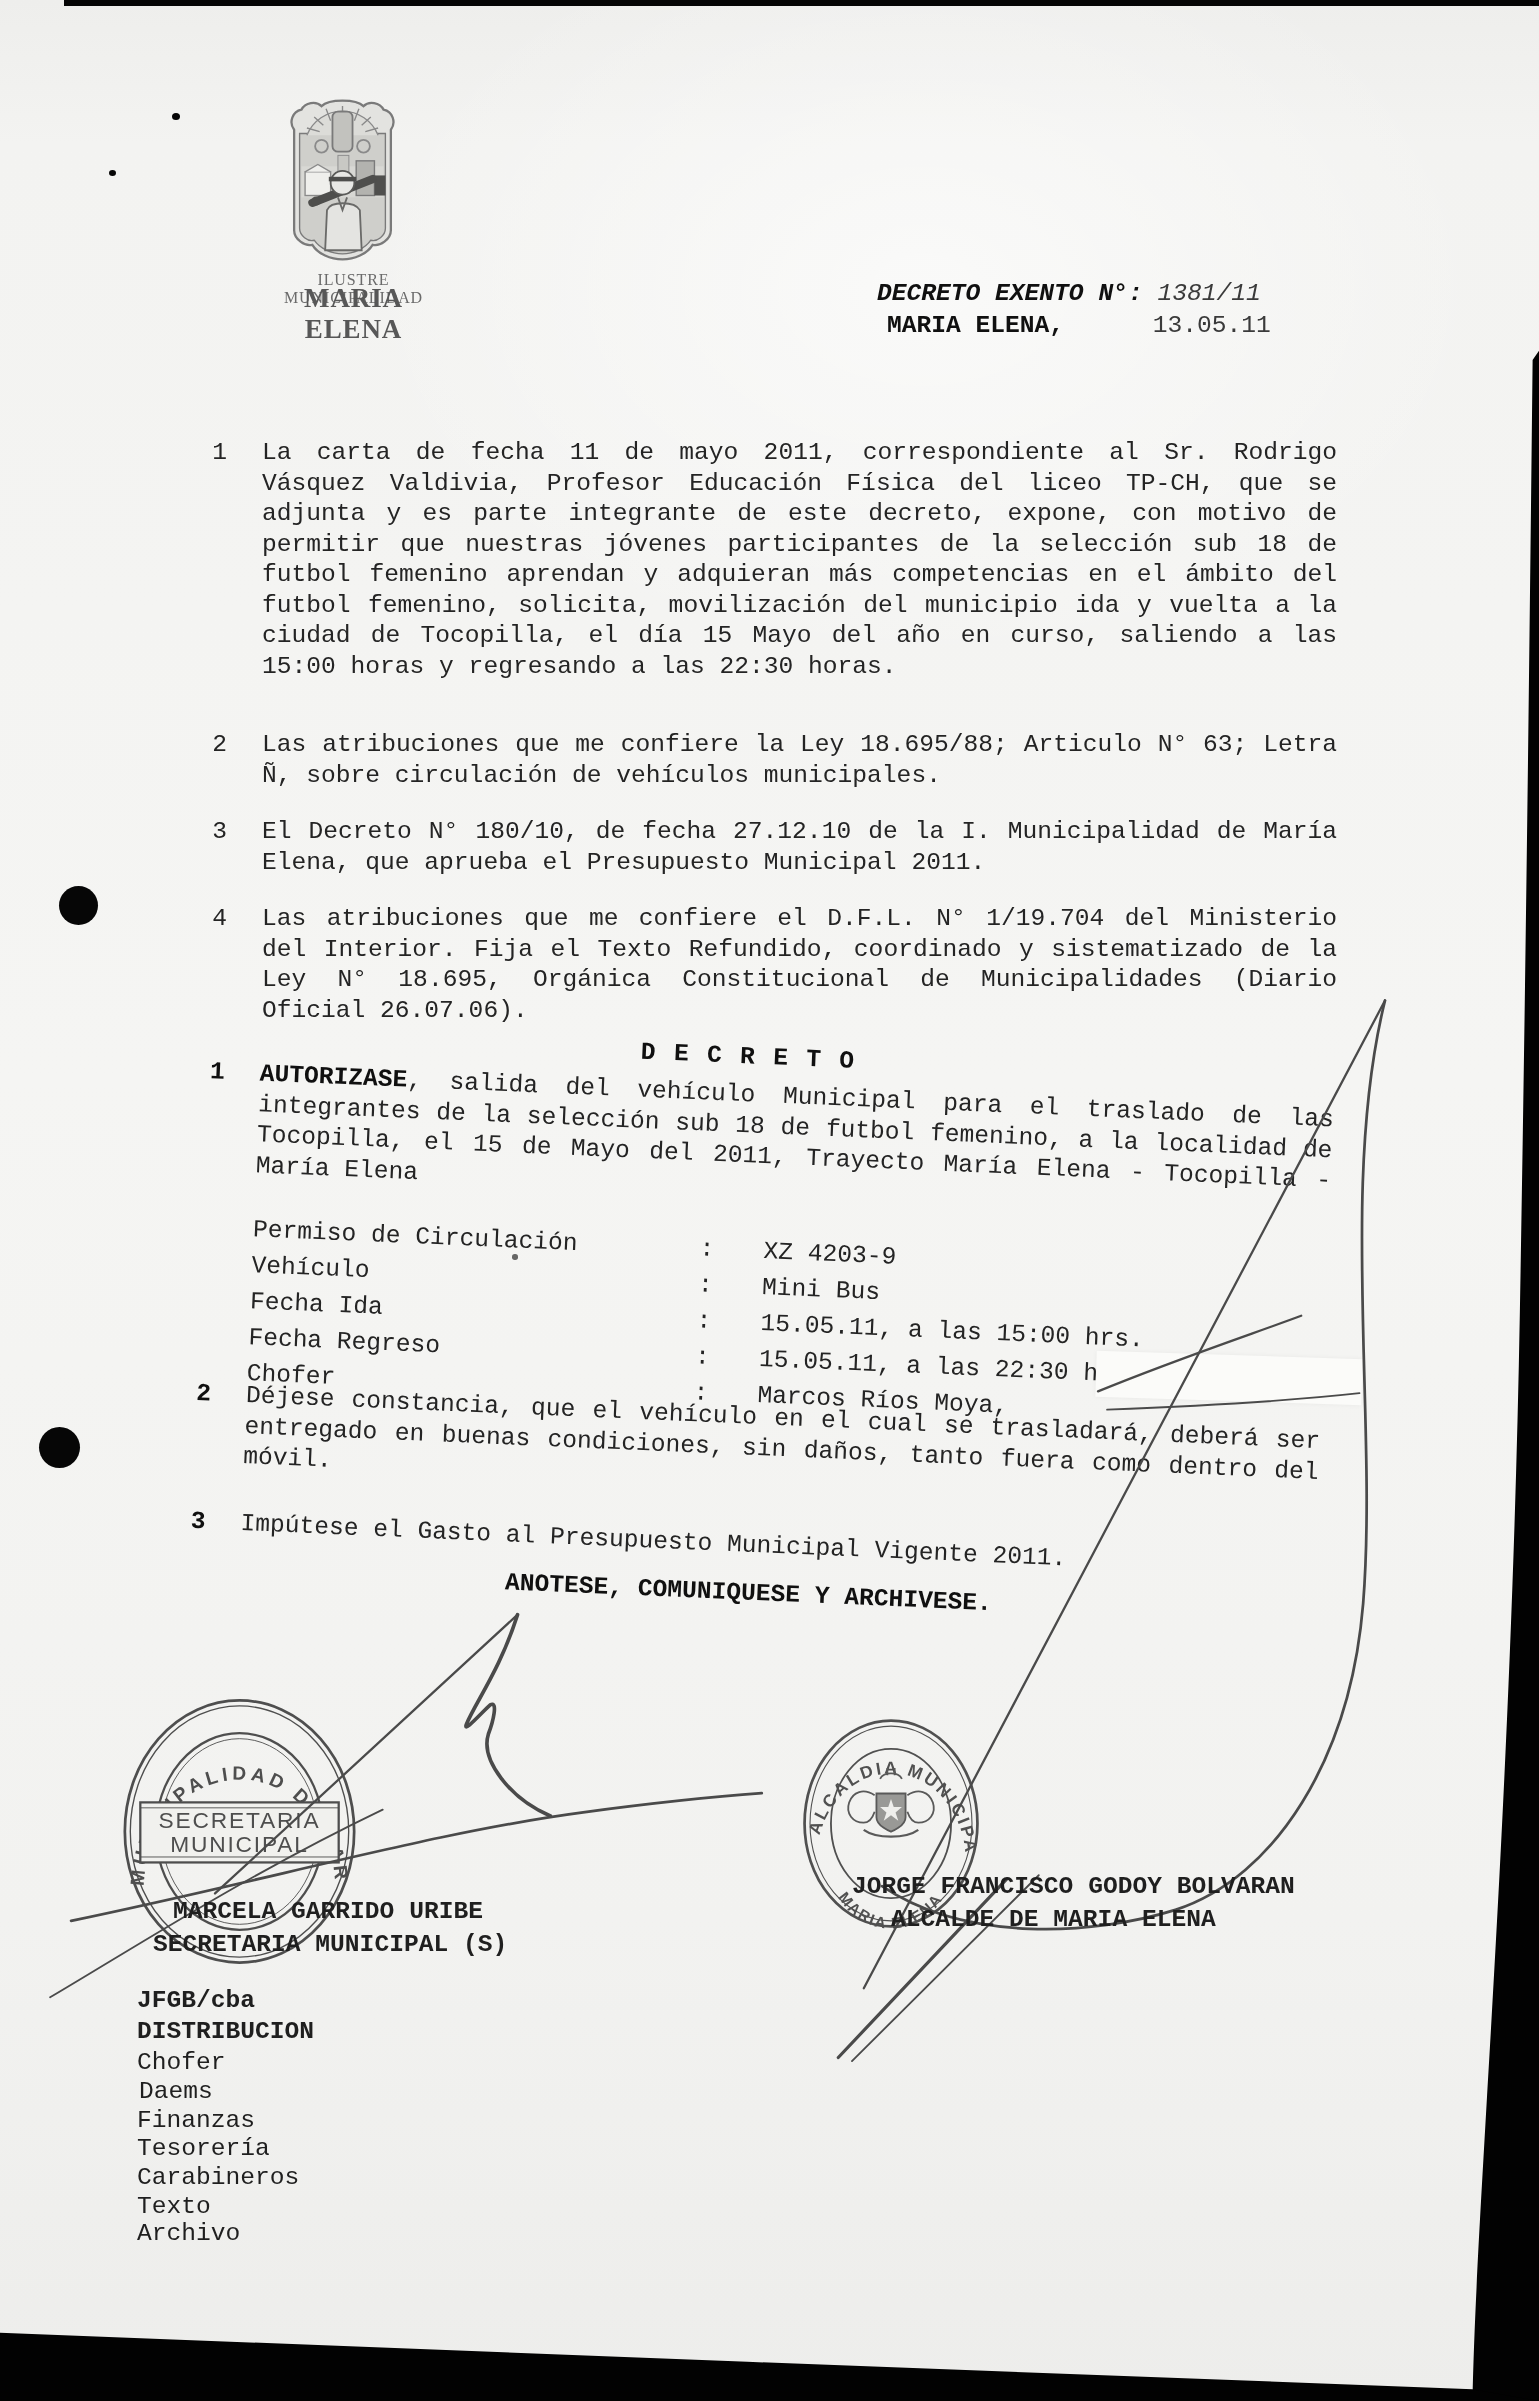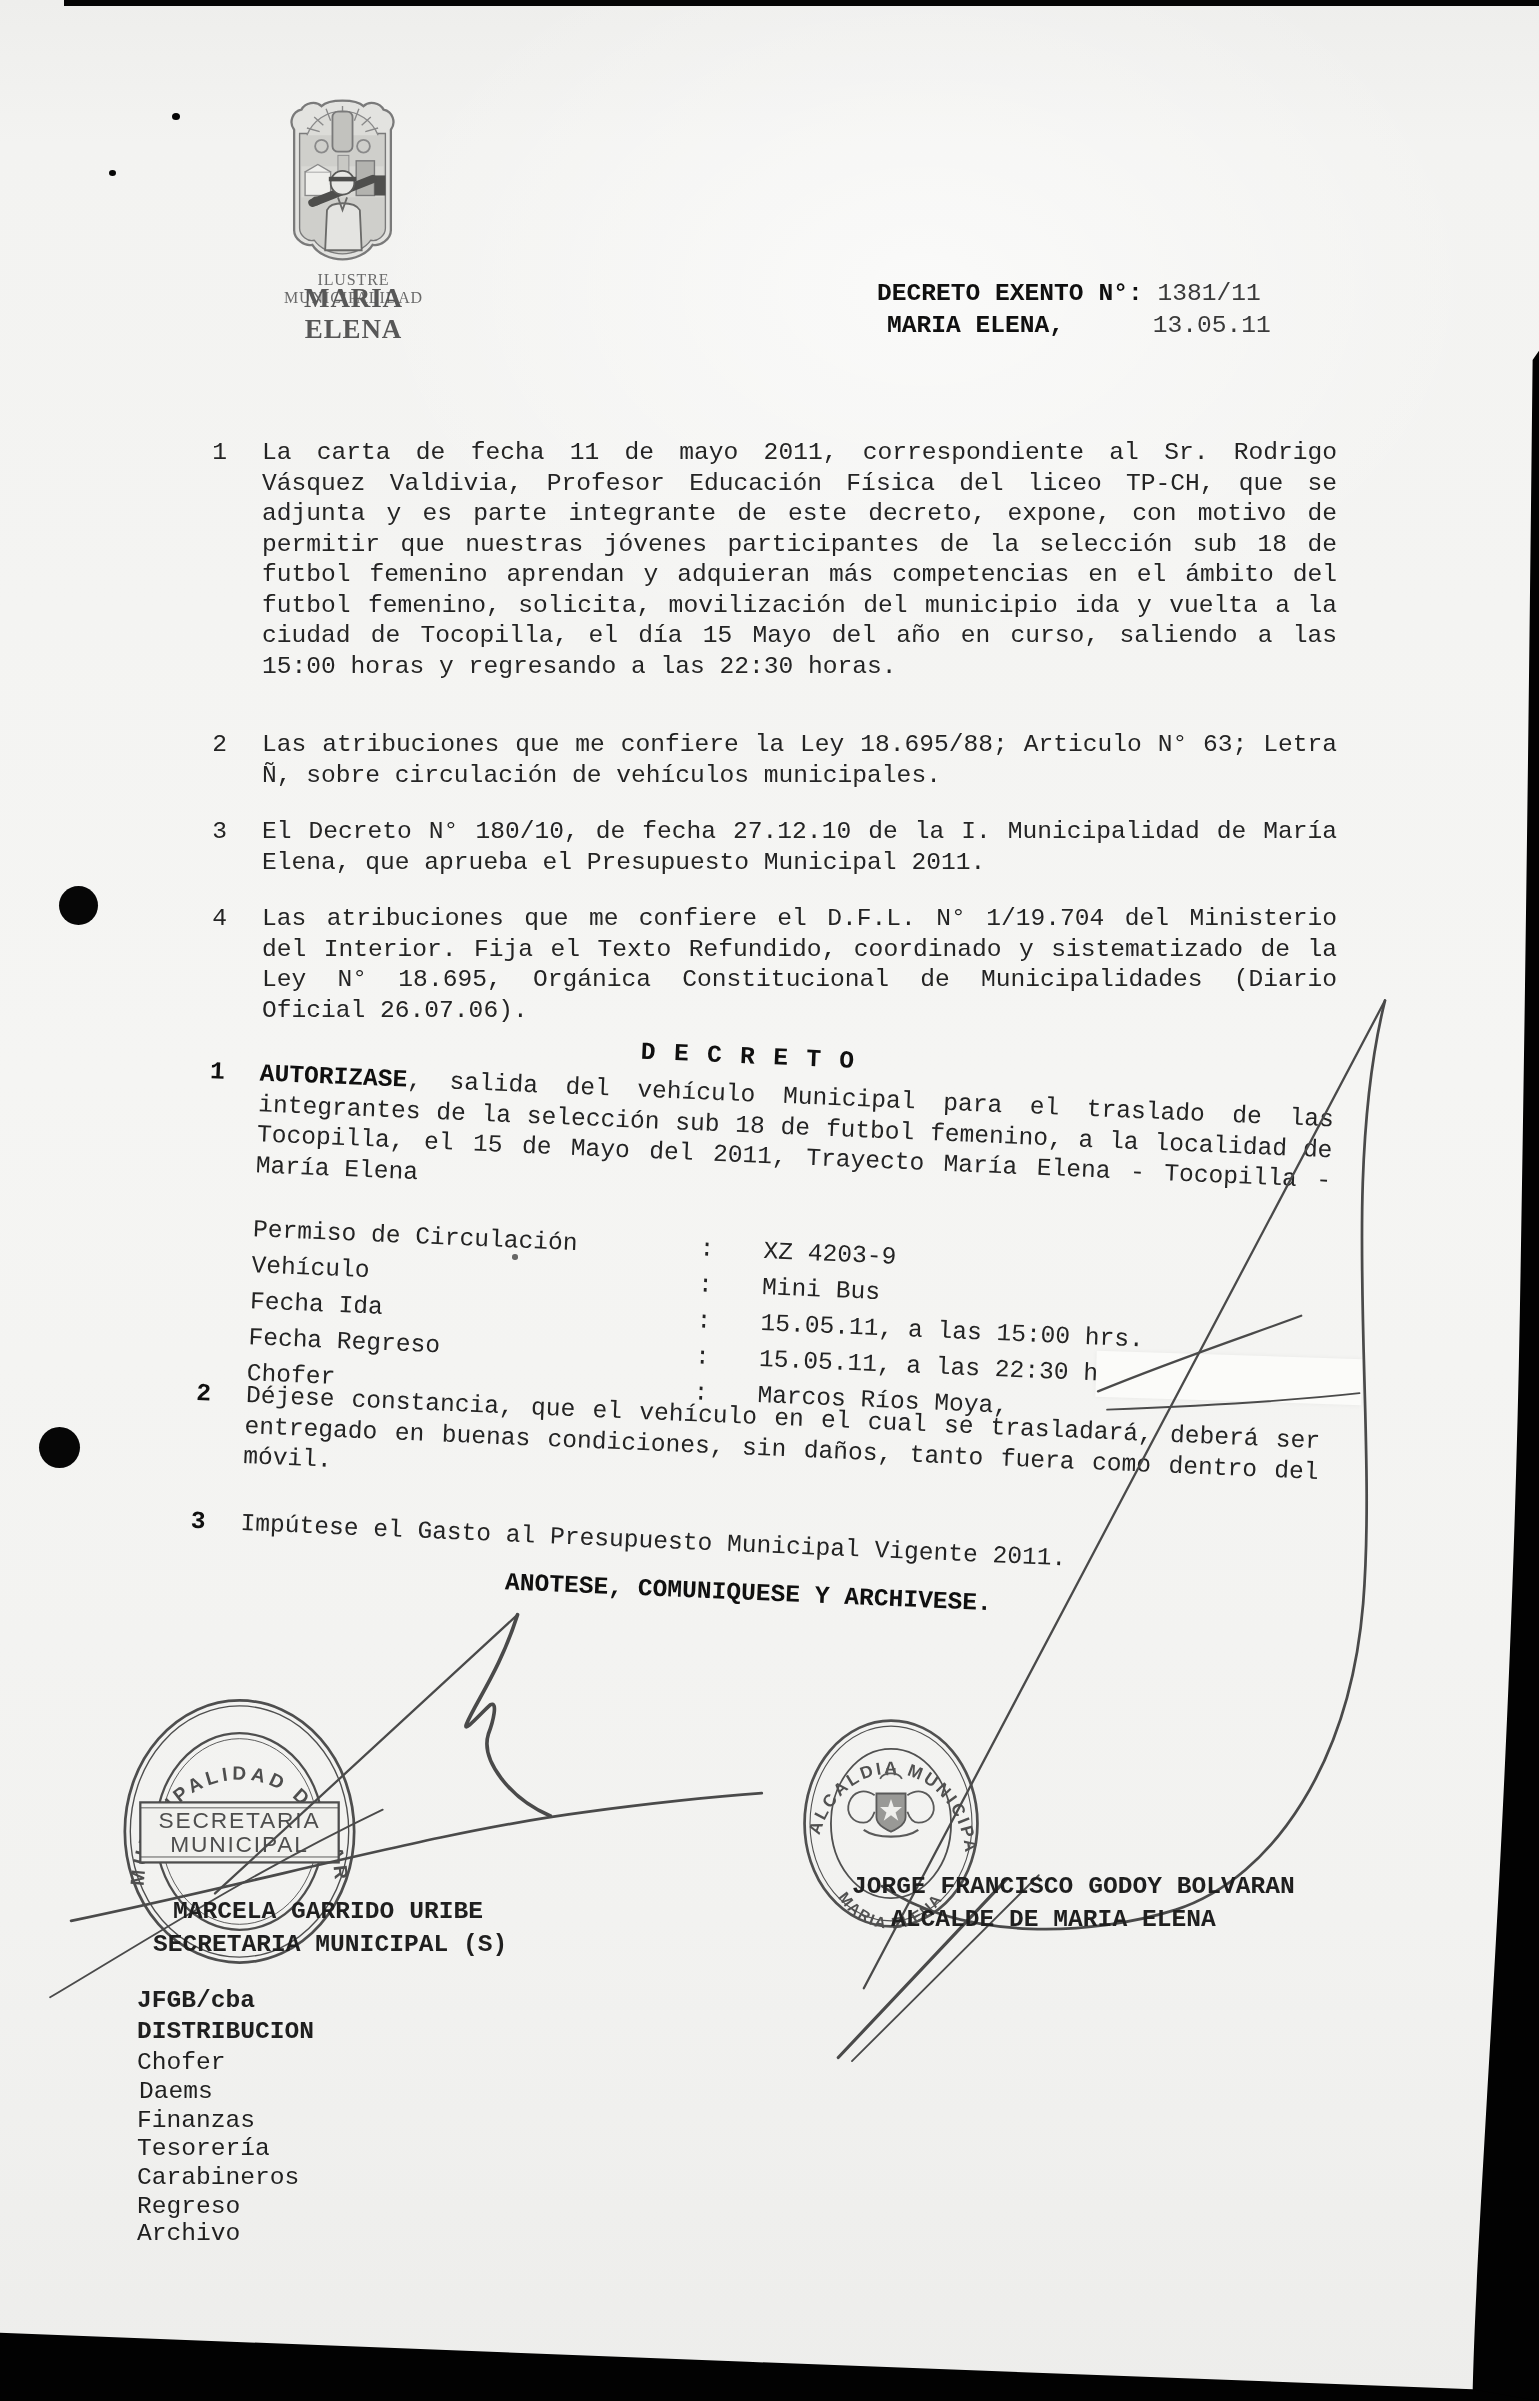--- a/index.html
+++ b/index.html
@@ -60,21 +60,21 @@
       <circle cx="63" cy="96" r="13" fill="#e8e8e5" stroke="#5a5a58" stroke-width="2"></circle>
       <path d="M48,92 L78,92" stroke="#4e4e4c" stroke-width="5"></path>
       <path d="M44,170 L46,126 C50,116 76,116 82,126 L84,170 Z" fill="#e4e4e1" stroke="#6a6a68" stroke-width="2"></path>
       <path d="M58,112 L63,126 L68,112" fill="none" stroke="#6a6a68" stroke-width="2"></path>
       <circle cx="34" cy="116" r="5" fill="#4e4e4c"></circle>
     </g>
   </svg>
   <div class="abs serif" style="left:276px;top:271px;width:155px;text-align:center;font-size:16px;letter-spacing:0.9px;color:#6b6b6b;">ILUSTRE MUNICIPALIDAD</div>
   <div class="abs serif" style="left:258px;top:283px;width:191px;text-align:center;font-size:27px;font-weight:bold;color:#575757;letter-spacing:0.9px;">MARIA ELENA</div>
 
-  <div class="abs tw" style="left:877px;top:279px;white-space:nowrap;">
+  <div class="abs tw" style="left:877px;top:279px;white-space:nowrap;font-style:italic;">
     <span class="tw-b">DECRETO EXENTO N°:</span>
     <span style="color:#3a3a3a;">1381/11</span>
   </div>
   <div class="abs tw" style="left:887px;top:311px;white-space:nowrap;">
     <span class="tw-b">MARIA ELENA,</span>
     <span style="color:#3a3a3a;">&nbsp;&nbsp;&nbsp;&nbsp;</span>
     <span style="color:#3a3a3a;">13.05.11</span>
   </div>
 
 
@@ -198,21 +198,21 @@
   <div class="footer-line tw-b" style="left:834px;top:1873px;margin-left:18px;">JORGE FRANCISCO GODOY BOLVARAN</div>
   <div class="footer-line tw-b" style="left:891px;top:1906px;">ALCALDE DE MARIA ELENA</div>
 
   <div class="footer-line tw-b" style="left:137px;top:1987px;">JFGB/cba</div>
   <div class="footer-line tw-b" style="left:137px;top:2018px;">DISTRIBUCION</div>
   <div class="footer-line" style="left:137px;top:2049px;">Chofer</div>
   <div class="footer-line" style="left:139px;top:2078px;">Daems</div>
   <div class="footer-line" style="left:137px;top:2107px;">Finanzas</div>
   <div class="footer-line" style="left:137px;top:2135px;text-align:center;">Tesorería</div>
   <div class="footer-line" style="left:137px;top:2164px;">Carabineros</div>
-  <div class="footer-line" style="left:137px;top:2193px;">Regreso</div>
+  <div class="footer-line" style="left:137px;top:2193px;">Texto</div>
   <div class="footer-line" style="left:137px;top:2220px;">Archivo</div>
 
   <div class="dot" style="left:59px;top:886px;width:39px;height:39px;"></div>
   <div class="dot" style="left:39px;top:1427px;width:41px;height:41px;"></div>
 
   <div class="dot" style="left:172px;top:113px;width:8.2px;height:7.3px;"></div>
   <div class="dot" style="left:109px;top:170px;width:7.3px;height:6.4px;"></div>
   <div class="dot" style="left:512px;top:1254px;width:5.5px;height:5.5px;opacity:.6;"></div>
 
   <div class="abs" style="left:64px;top:0;width:1475px;height:6.4px;background:#050505;"></div>

